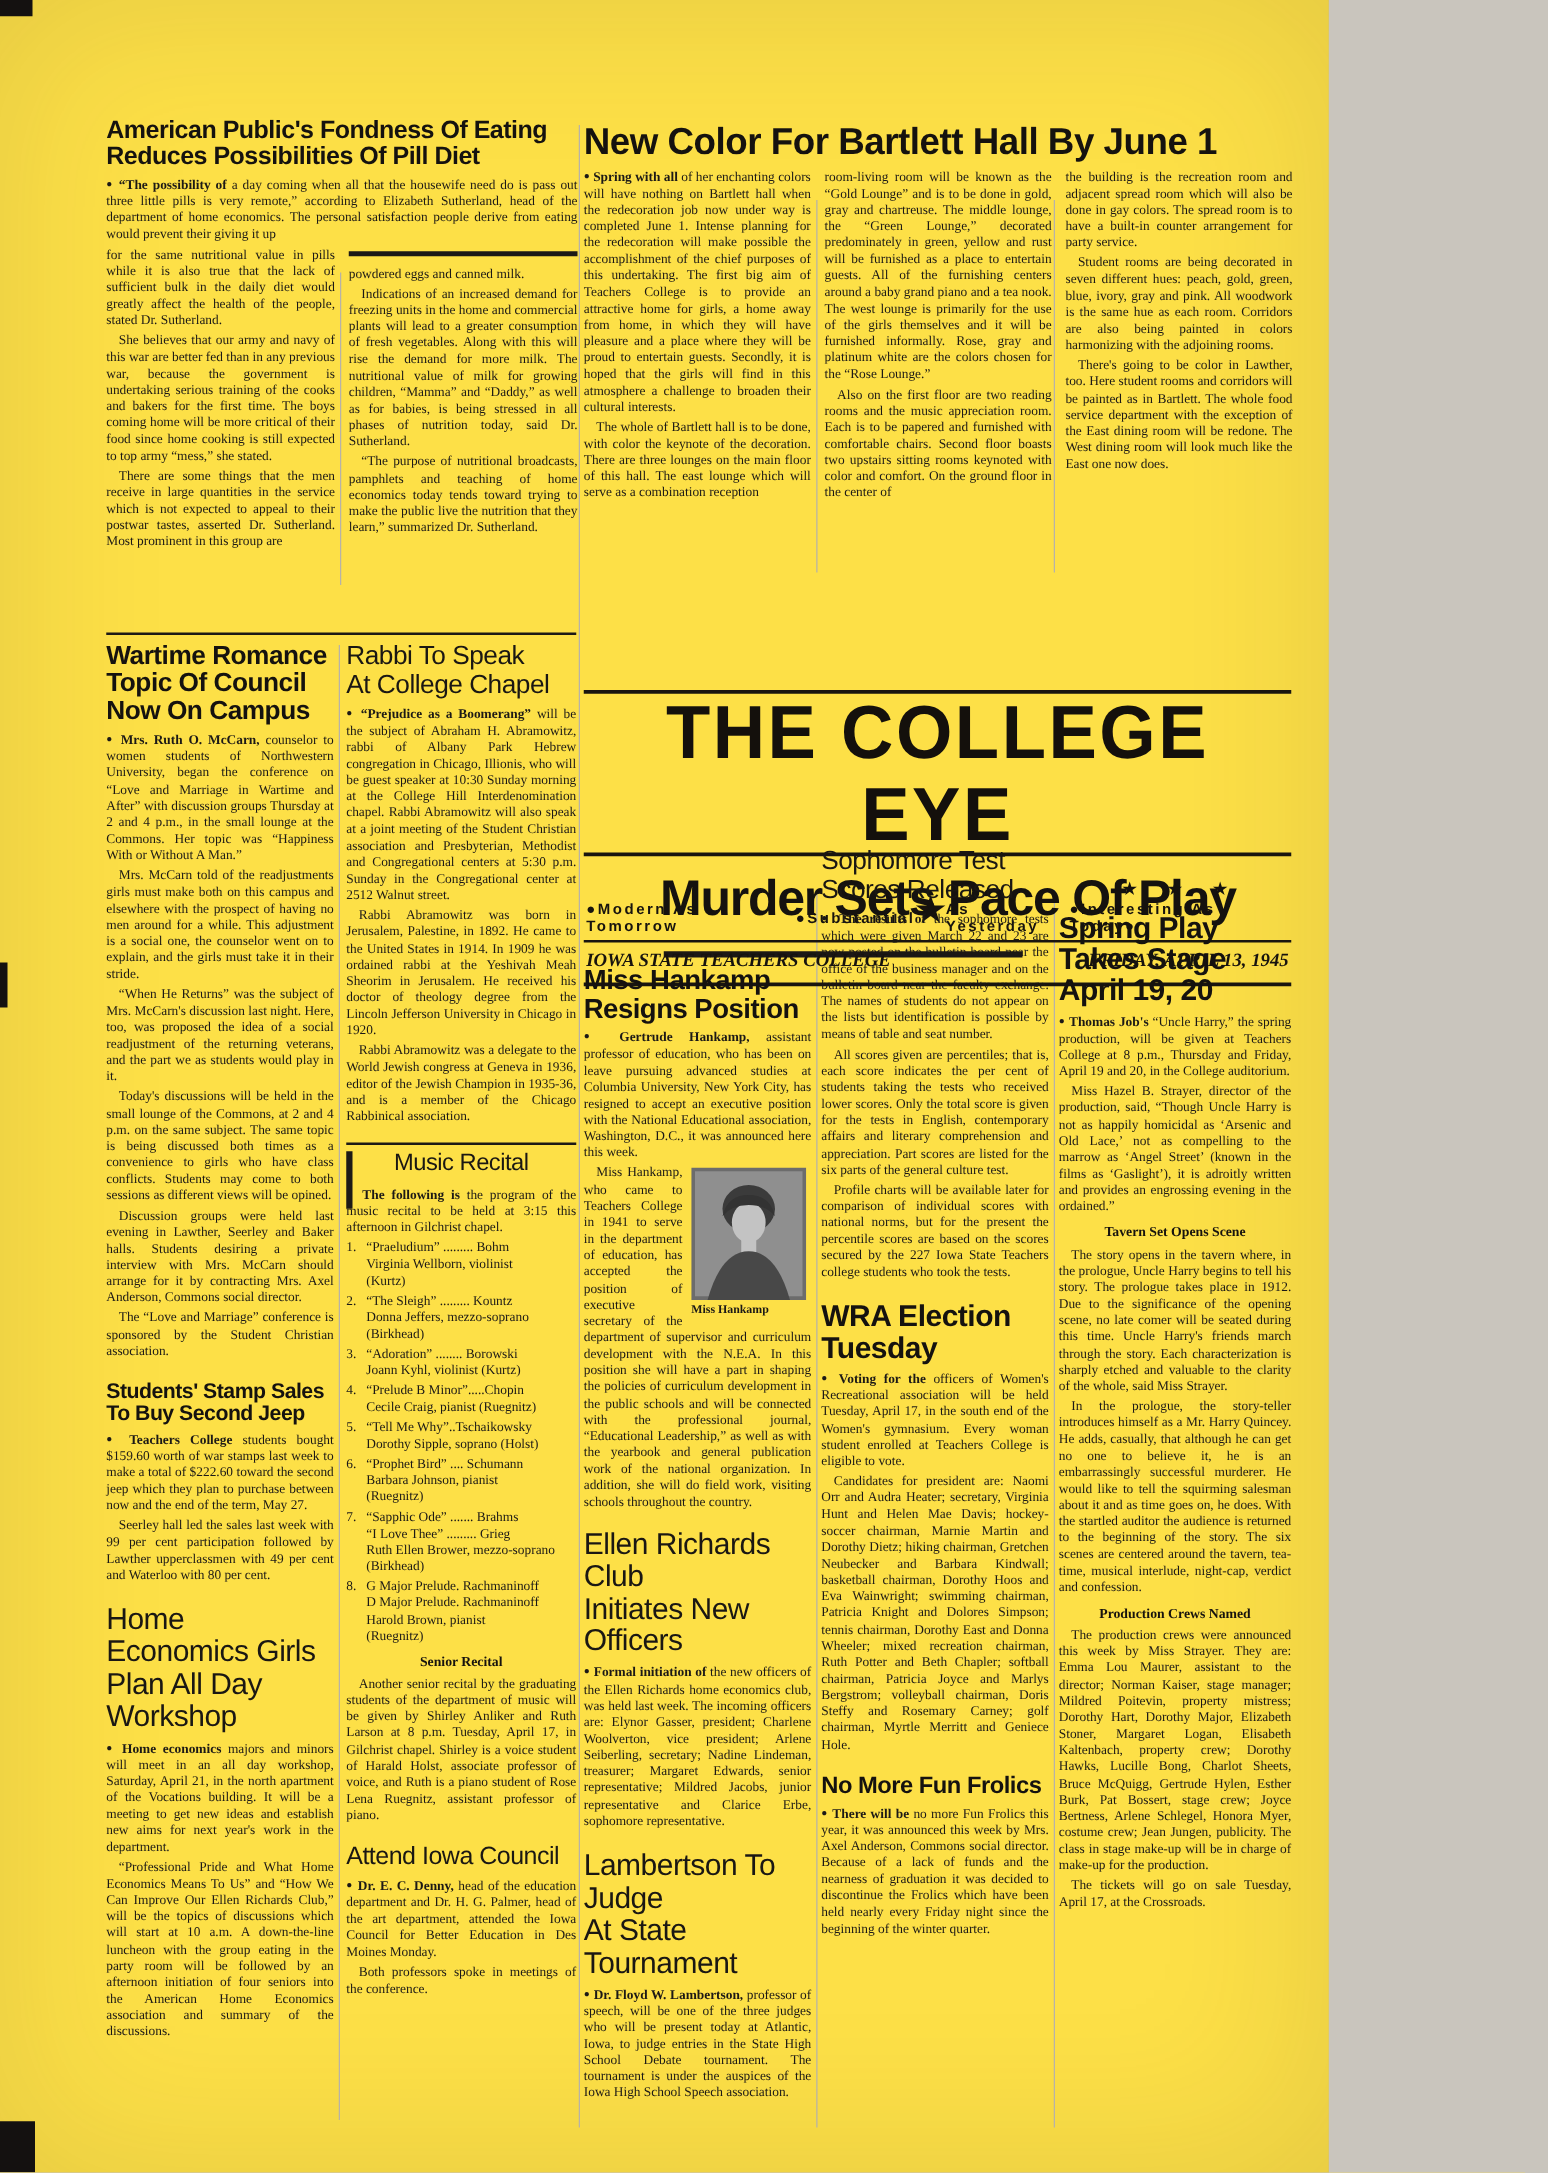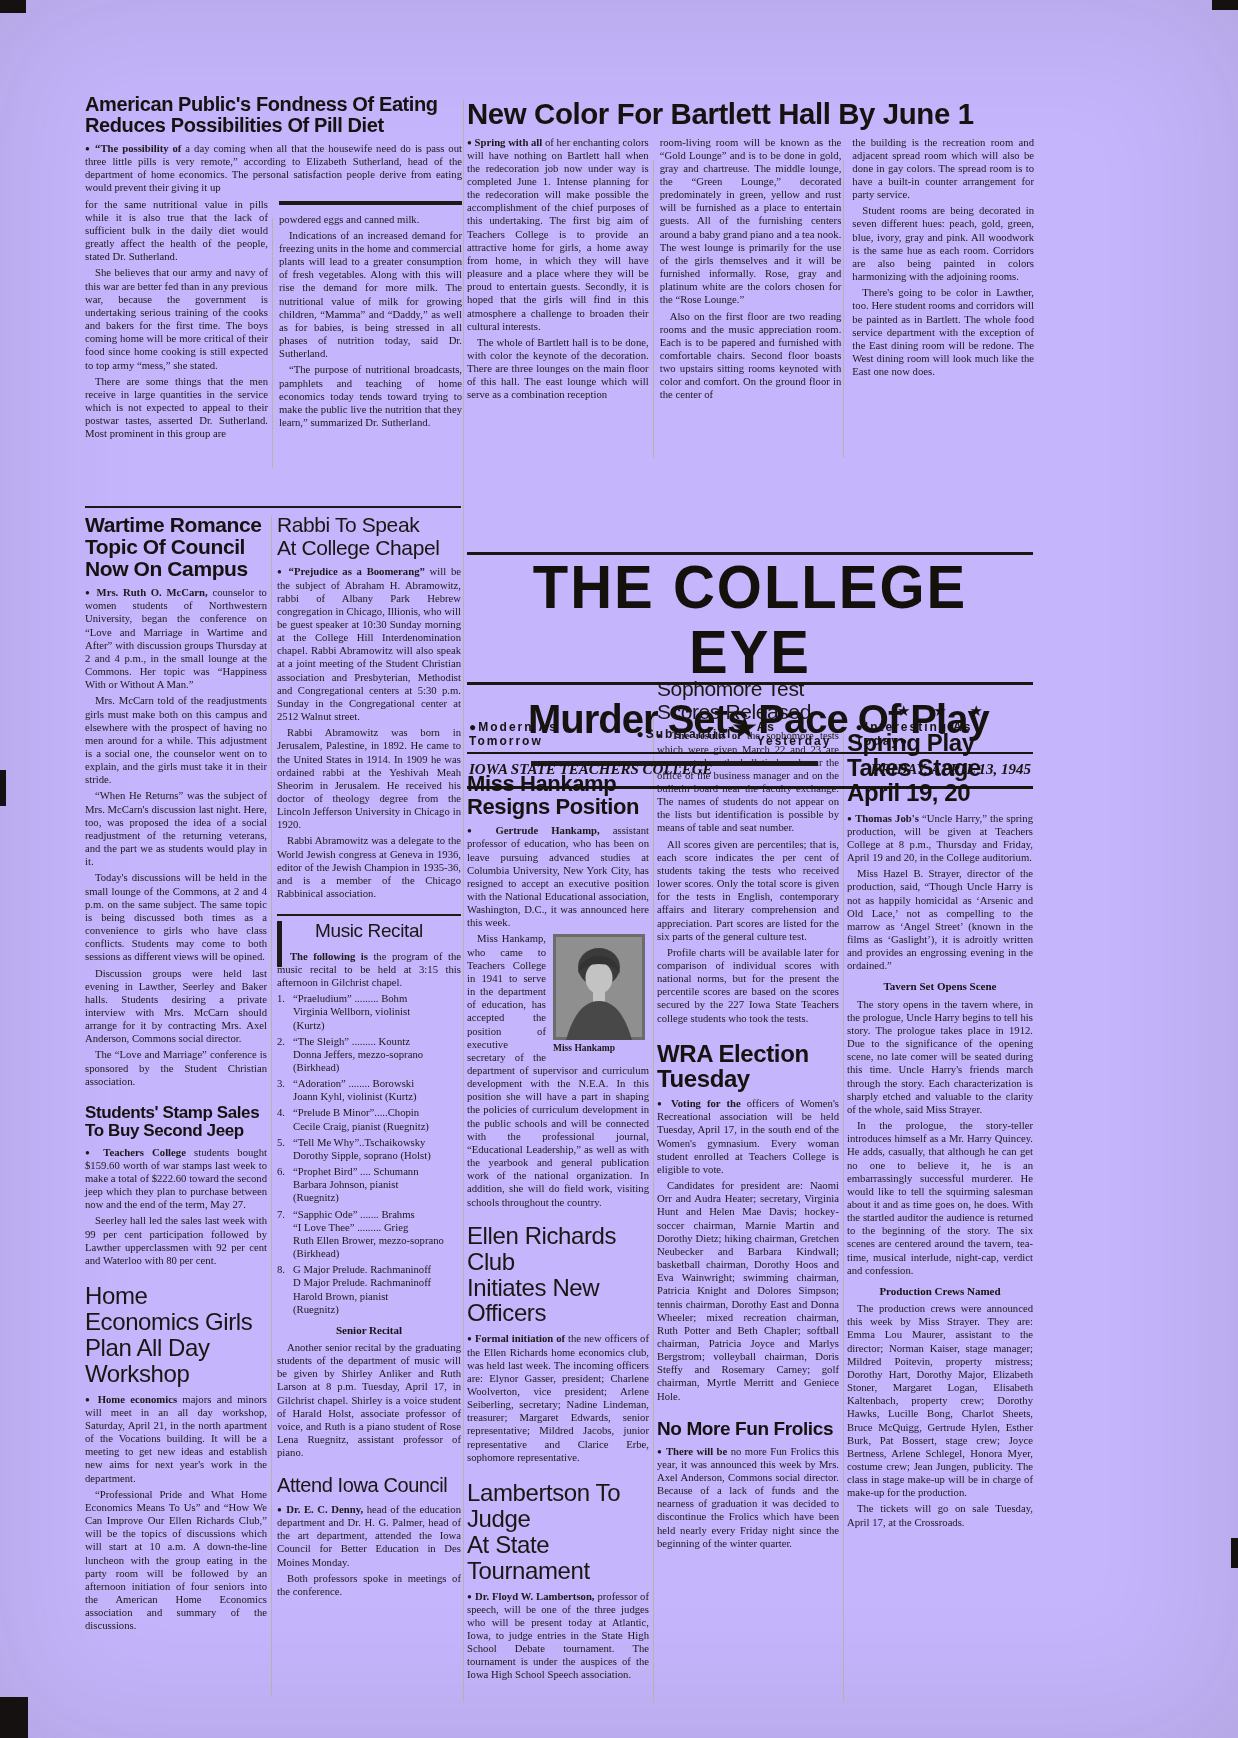--- a/index.html
+++ b/index.html
@@ -1,16 +1,16 @@
 <!DOCTYPE html>
 <html><head>
 <meta charset="utf-8">
 <style>
   html,body{margin:0;padding:0;background:#c9c5bd;}
-  .page{position:relative;width:1238px;height:1738px;background:#c4b5fd;overflow:hidden;
+  .page{position:relative;width:1063px;height:1738px;background:#fde047;overflow:hidden;
         box-shadow:inset 0 0 140px rgba(70,58,35,.14);color:#1c1916;}
   .page *{box-sizing:border-box;}
 
   
   .h-black{font-family:"Liberation Sans",sans-serif;font-weight:700;color:#15120f;
            line-height:1.05;letter-spacing:-0.4px;white-space:pre-line;margin:0 0 6px;}
   .h-med{font-family:"Liberation Sans",sans-serif;font-weight:400;color:#1a1713;
          line-height:1.08;letter-spacing:-0.4px;white-space:pre-line;margin:0 0 6px;}
   .s17{font-size:17px}.s18{font-size:24px}.s19{font-size:19px}.s20{font-size:20px}
   .s21{font-size:21px}.s22{font-size:22px}.s24{font-size:24px}
@@ -189,21 +189,21 @@
           <p class="para">The “Love and Marriage” conference is sponsored by the Student Christian association.</p>
         </div>
     </section>
     <section class="article mt16">
       <h2 class="h-black s17">Students' Stamp Sales
 To Buy Second Jeep</h2>
       <div>
           <p class="para lead"><span class="dot">●</span><b> Teachers College </b>students bought $159.60 worth of war stamps last week to make a total of $222.60 toward the second jeep which they plan to purchase between now and the end of the term, May 27.</p>
         </div>
       <div>
-          <p class="para">Seerley hall led the sales last week with 99 per cent participation followed by Lawther upperclassmen with 92 per cent and Waterloo with 80 per cent.</p>
+          <p class="para">Seerley hall led the sales last week with 99 per cent participation followed by Lawther upperclassmen with 49 per cent and Waterloo with 80 per cent.</p>
         </div>
     </section>
     <section class="article mt16">
       <h2 class="h-med s18">Home Economics Girls
 Plan All Day Workshop</h2>
       <div>
           <p class="para lead"><span class="dot">●</span><b> Home economics </b>majors and minors will meet in an all day workshop, Saturday, April 21, in the north apartment of the Vocations building. It will be a meeting to get new ideas and establish new aims for next year's work in the department.</p>
         </div>
       <div>
           <p class="para">“Professional Pride and What Home Economics Means To Us” and “How We Can Improve Our Ellen Richards Club,” will be the topics of discussions which will start at 10 a.m. A down-the-line luncheon with the group eating in the party room will be followed by an afternoon initiation of four seniors into the American Home Economics association and summary of the discussions.</p>

